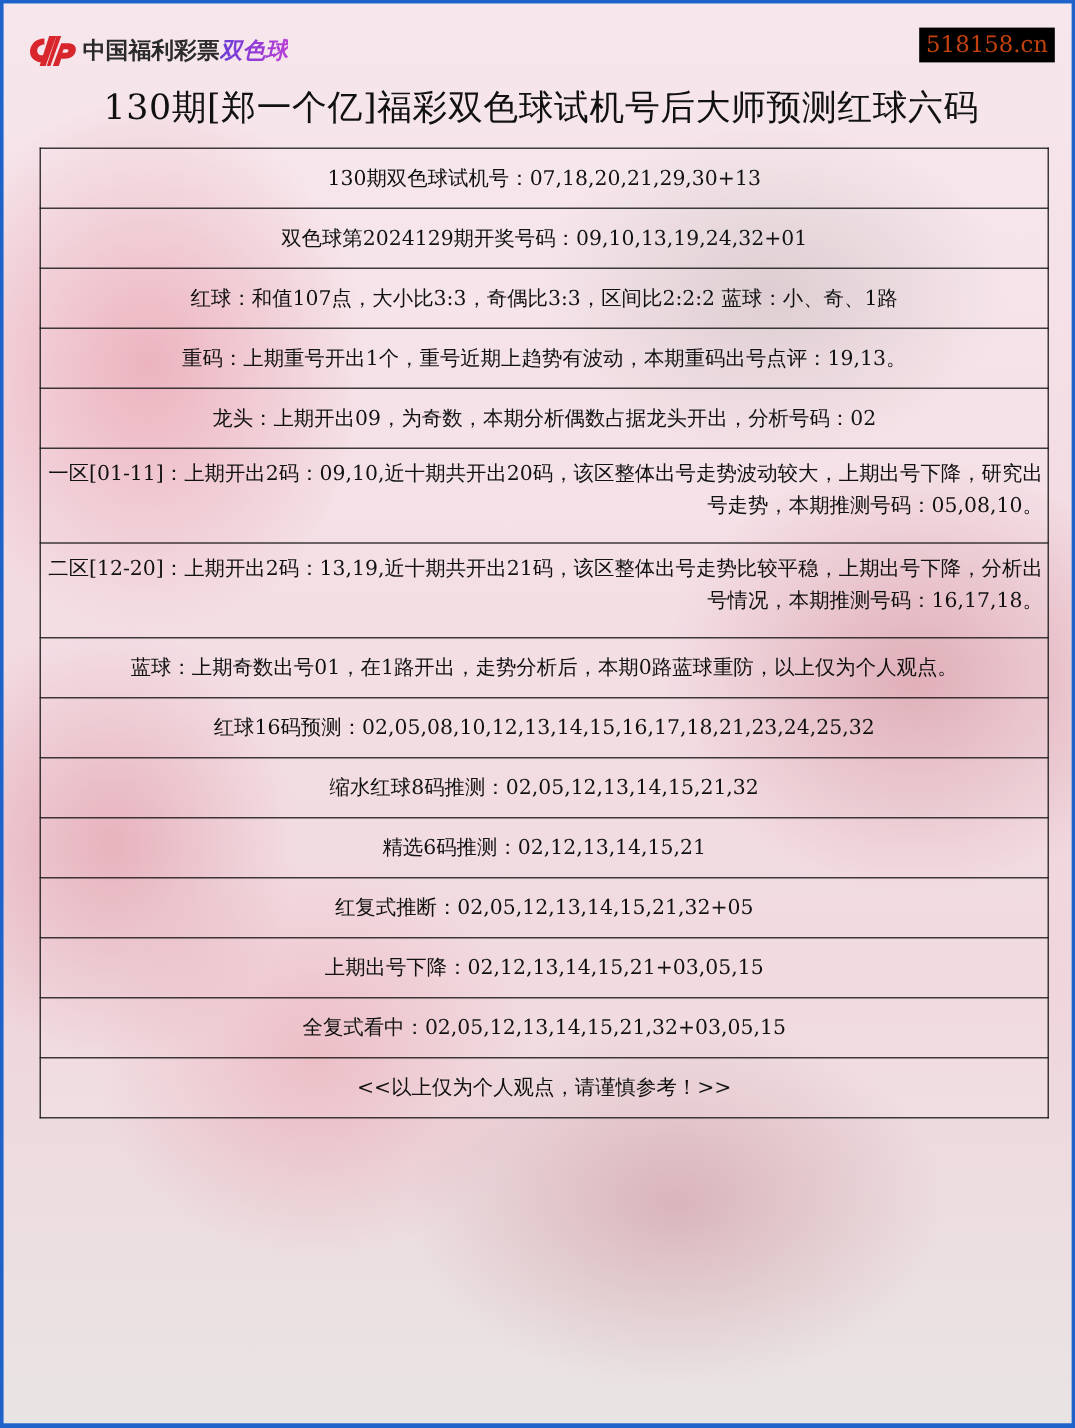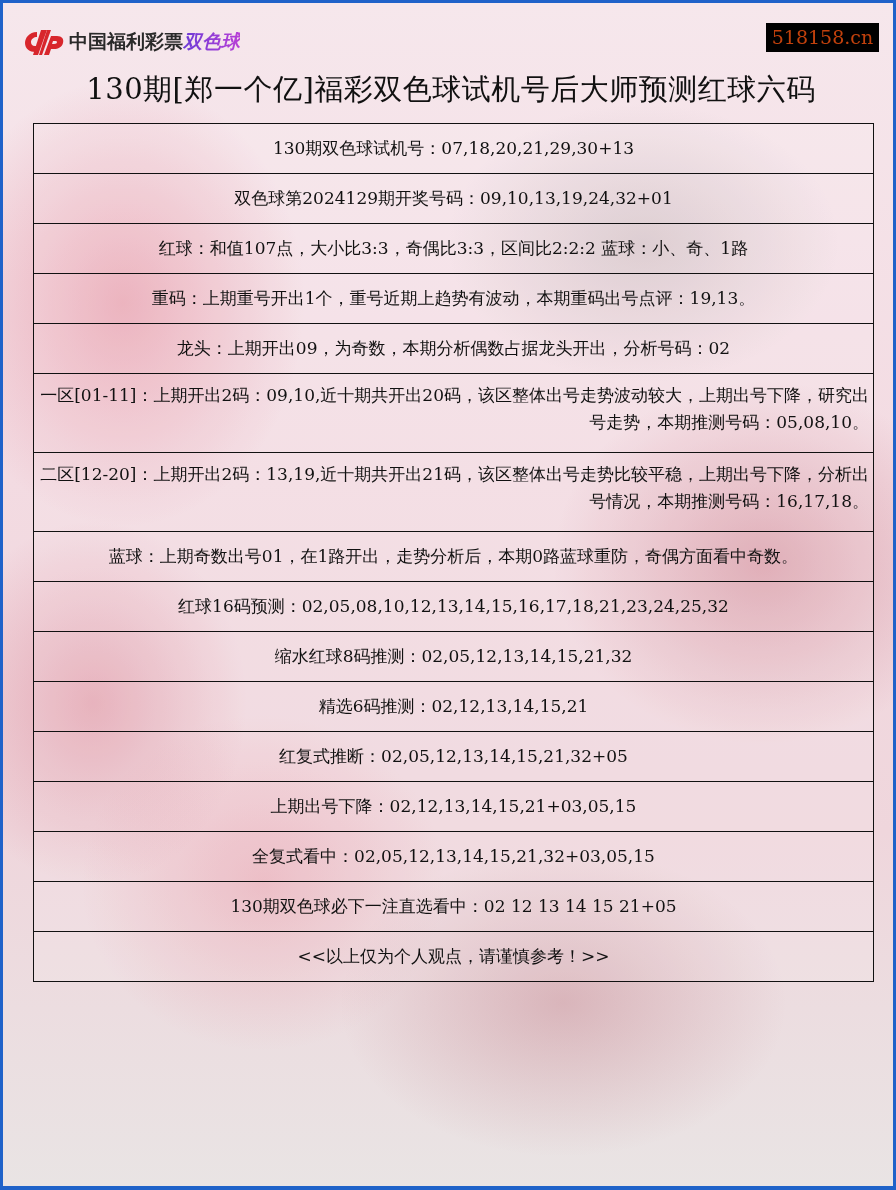--- a/index.html
+++ b/index.html
@@ -99,41 +99,38 @@
       <tr>
           <td>龙头：上期开出09，为奇数，本期分析偶数占据龙头开出，分析号码：02</td>
         </tr>
       <tr>
           <td class="left">一区[01-11]：上期开出2码：09,10,近十期共开出20码，该区整体出号走势波动较大，上期出号下降，研究出号走势，本期推测号码：05,08,10。</td>
         </tr>
       <tr>
           <td class="left">二区[12-20]：上期开出2码：13,19,近十期共开出21码，该区整体出号走势比较平稳，上期出号下降，分析出号情况，本期推测号码：16,17,18。</td>
         </tr>
       <tr>
-          <td>蓝球：上期奇数出号01，在1路开出，走势分析后，本期0路蓝球重防，奇偶方面看中奇数。</td>
+          <td>蓝球：上期奇数出号01，在1路开出，走势分析后，本期0路蓝球重防，以上仅为个人观点。</td>
         </tr>
       <tr>
           <td>红球16码预测：02,05,08,10,12,13,14,15,16,17,18,21,23,24,25,32</td>
         </tr>
       <tr>
           <td>缩水红球8码推测：02,05,12,13,14,15,21,32</td>
         </tr>
       <tr>
           <td>精选6码推测：02,12,13,14,15,21</td>
         </tr>
       <tr>
           <td>红复式推断：02,05,12,13,14,15,21,32+05</td>
         </tr>
       <tr>
           <td>上期出号下降：02,12,13,14,15,21+03,05,15</td>
         </tr>
       <tr>
           <td>全复式看中：02,05,12,13,14,15,21,32+03,05,15</td>
         </tr>
       <tr>
-          <td>130期双色球必下一注直选看中：02 12 13 14 15 21+05</td>
-        </tr>
-      <tr>
           <td>&lt;&lt;以上仅为个人观点，请谨慎参考！&gt;&gt;</td>
         </tr>
     </tbody>
   </table>
 </div>
 
 </body></html>

